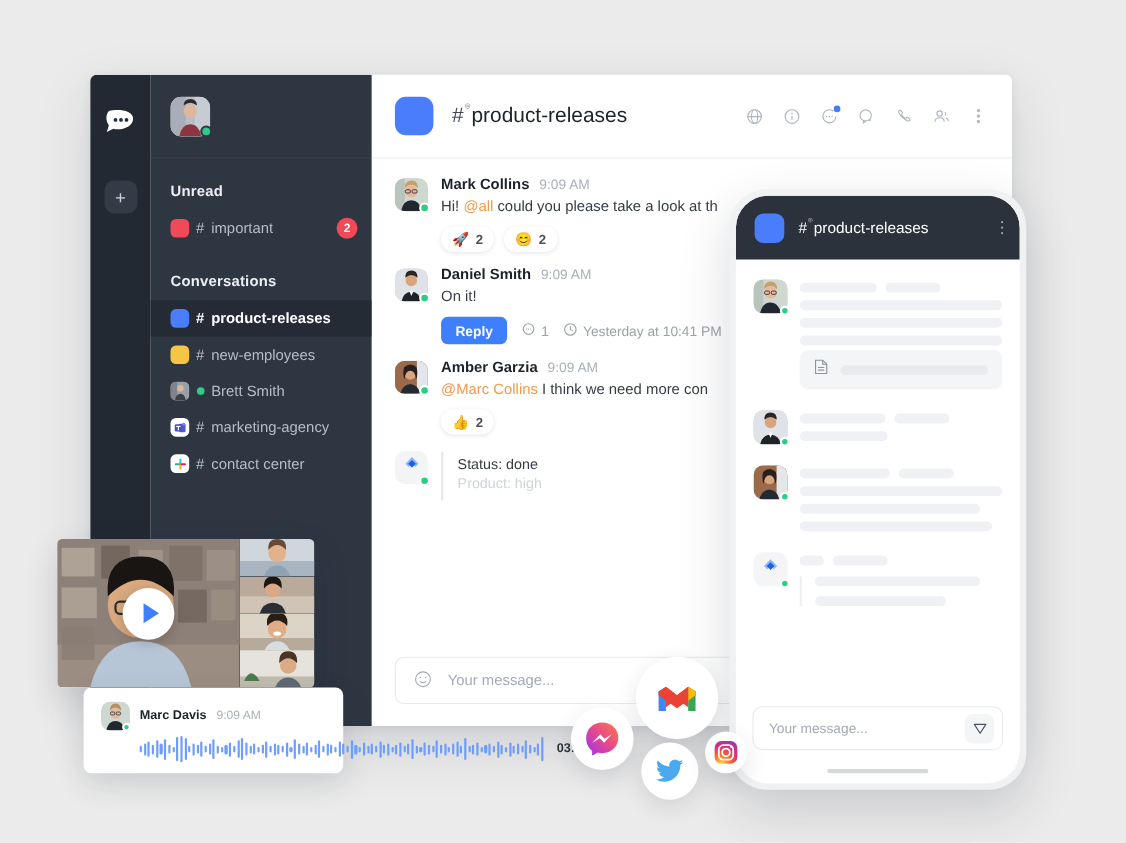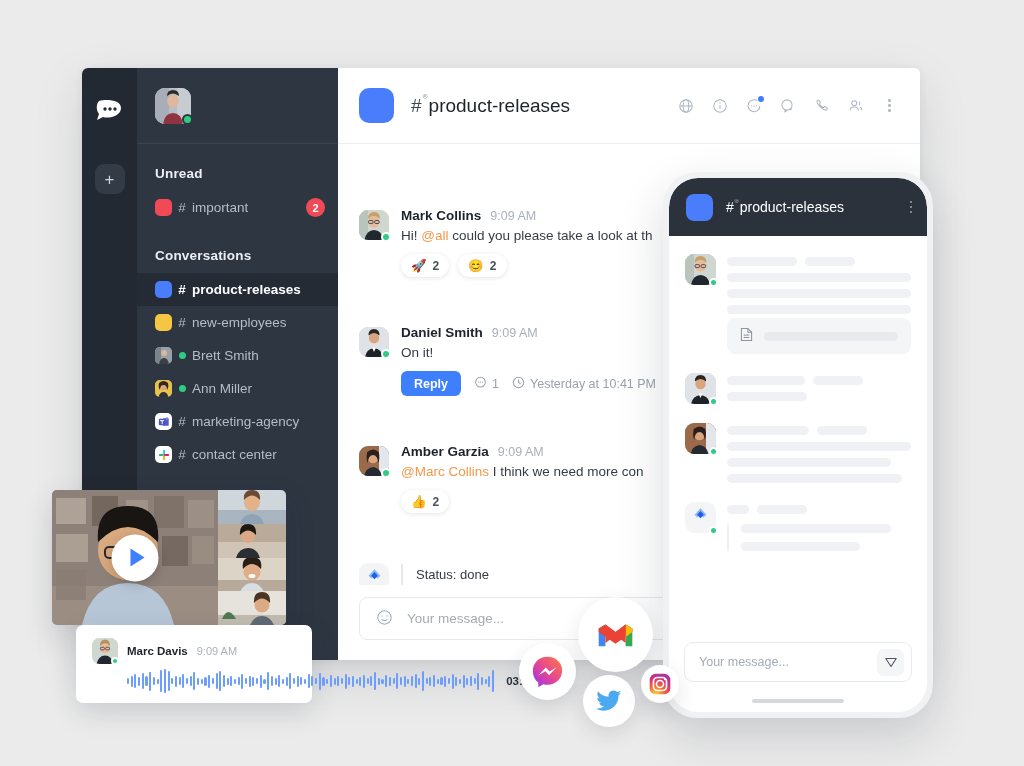--- a/index.html
+++ b/index.html
@@ -100,21 +100,21 @@
   .hdr-ic { position: relative; width: 17px; height: 17px; display:flex; align-items:center; justify-content:center; }
   .hdr-ic .badge-dot {
     position: absolute; top: -1px; right: -2px; width: 6px; height: 6px;
     border-radius: 50%; background: #3d7ffc;
   }
   .kebab { display: flex; flex-direction: column; gap: 2.5px; align-items: center; width: 14px; }
   .kebab i { width: 2.5px; height: 2.5px; border-radius: 50%; background: #b3bac4; display:block; }
 
   
   .msgs { flex: 1; padding: 16px 22px 0 21px; overflow: hidden; position: relative; }
-  .msg { display: flex; gap: 12px; margin-bottom: 13px; margin-top: 48px; }
+  .msg { display: flex; gap: 12px; margin-bottom: 13px; }
   .m-av {
     width: 30px; height: 30px; border-radius: 9px; flex: 0 0 30px;
     position: relative; background: #cfd3d8; overflow: visible; margin-top: 2px;
   }
   .m-av .pic { width:100%; height:100%; border-radius:9px; overflow:hidden; display:block; }
   .m-av .dot {
     position: absolute; right: -2px; bottom: -2px; width: 10px; height: 10px;
     border-radius: 50%; background: #2ecc85; border: 2px solid #fff;
   }
   .m-body { min-width: 0; flex: 1; }
@@ -326,34 +326,20 @@
             <circle cx="9" cy="6" r="3" fill="#d9b79d"></circle>
             <path d="M4 17 q1 -6 5 -6 q4 0 5 6Z" fill="#3c3f45"></path>
           </svg>
         </span>
         <span class="sb-pdot">
             <i></i>
           </span>
         <span class="sb-label">Brett Smith</span>
       </div>
 
-      <div class="sb-row">
-        <span class="sb-mini-av">
-          <svg viewBox="0 0 17 17" width="17" height="17">
-            <rect width="17" height="17" fill="#e8c24a"></rect>
-            <circle cx="8.5" cy="7" r="3.2" fill="#d9a883"></circle>
-            <path d="M4 3 q4.5 -4 9 0 q1 5 -1 7 q0 -5 -3.5 -5 q-3.5 0 -3.5 5 q-2 -2 -1 -7Z" fill="#35281f"></path>
-            <path d="M3.5 17 q1.5 -5 5 -5 q3.5 0 5 5Z" fill="#2d3138"></path>
-          </svg>
-        </span>
-        <span class="sb-pdot">
-            <i></i>
-          </span>
-        <span class="sb-label">Ann Miller</span>
-      </div>
 
       <div class="sb-row">
         <span class="sb-app-ic">
           <svg viewBox="0 0 14 14" width="12" height="12">
             <rect x="5.5" y="2.5" width="7" height="9" rx="1.4" fill="#5059c9"></rect>
             <rect x="1" y="3.2" width="7.6" height="7.6" rx="1.3" fill="#4b53bc"></rect>
             <rect x="2.4" y="4.9" width="4.8" height="1.1" fill="#fff"></rect>
             <rect x="4.3" y="4.9" width="1.1" height="4.6" fill="#fff"></rect>
             <circle cx="10.6" cy="3.1" r="1.5" fill="#7b83eb"></circle>
           </svg>

